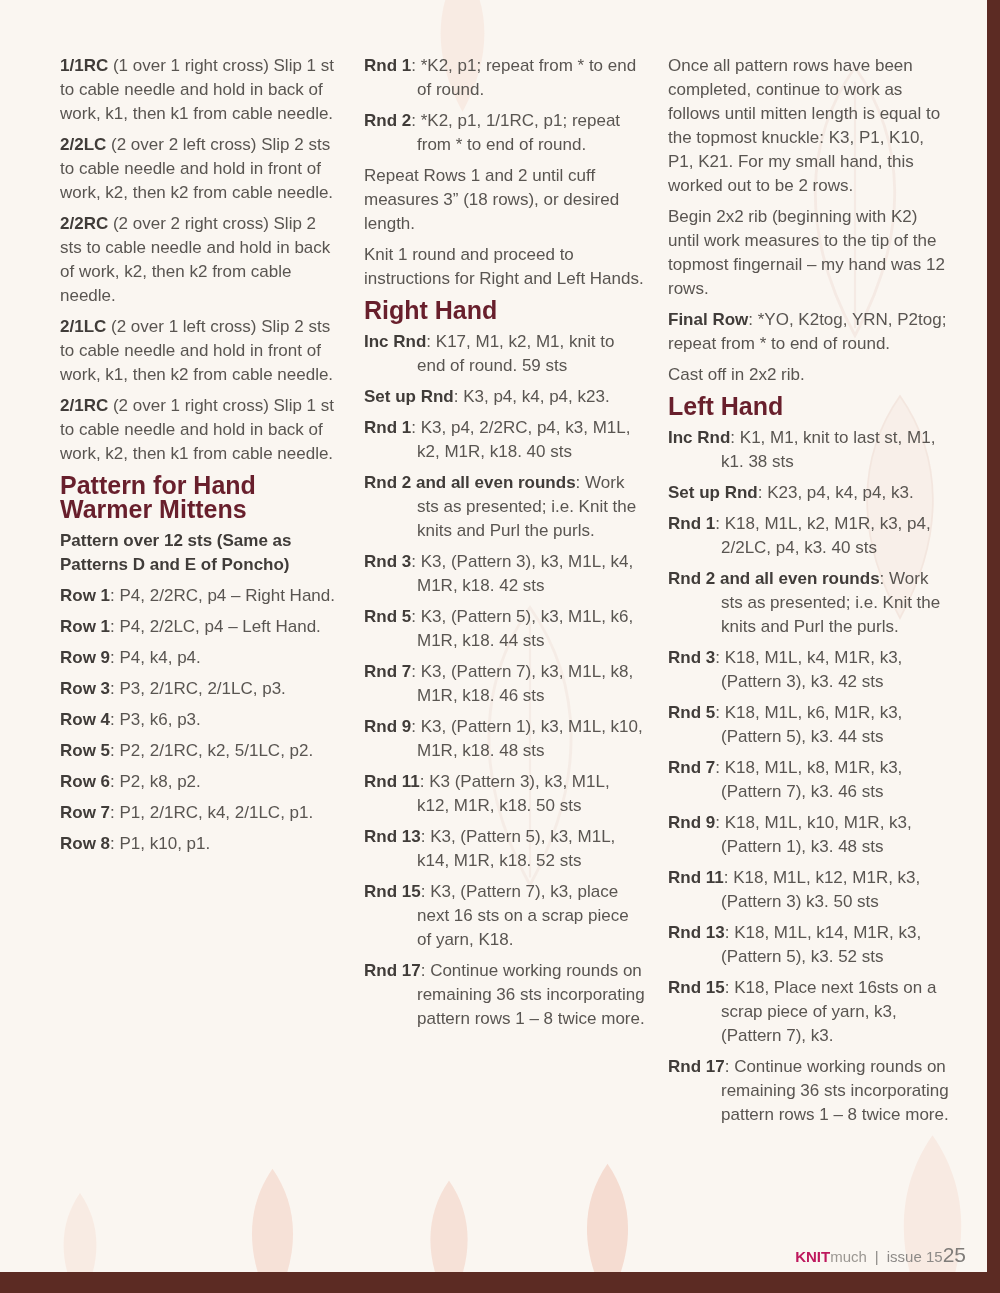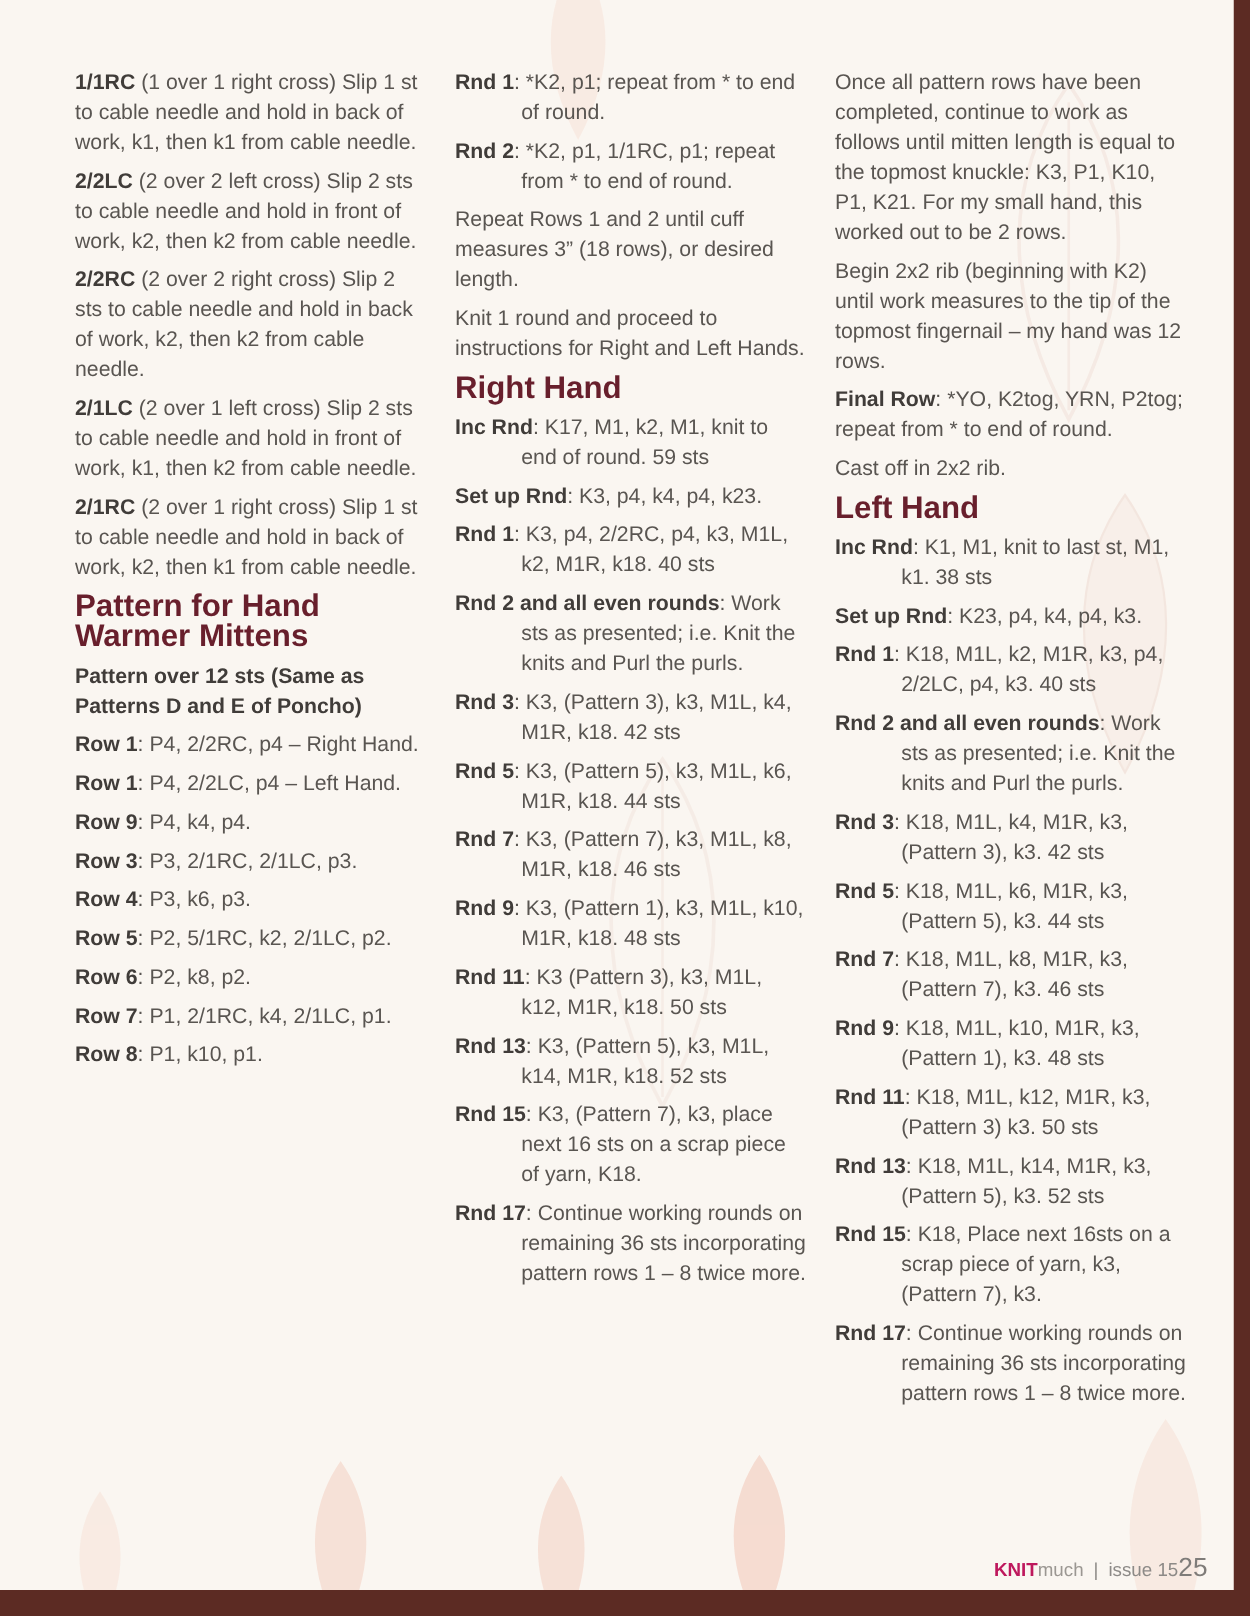--- a/index.html
+++ b/index.html
@@ -92,21 +92,21 @@
         <p><b class="lbl">2/2RC</b><span> (2 over 2 right cross) Slip 2 sts to cable needle and hold in back of work, k2, then k2 from cable needle.</span></p>
         <p><b class="lbl">2/1LC</b><span> (2 over 1 left cross) Slip 2 sts to cable needle and hold in front of work, k1, then k2 from cable needle.</span></p>
         <p><b class="lbl">2/1RC</b><span> (2 over 1 right cross) Slip 1 st to cable needle and hold in back of work, k2, then k1 from cable needle.</span></p>
         <h2>Pattern for Hand Warmer Mittens</h2>
         <p class="subhead">Pattern over 12 sts (Same as Patterns D and E of Poncho)</p>
         <p class="hang"><b class="lbl">Row 1</b><span>: P4, 2/2RC, p4 – Right Hand.</span></p>
         <p class="hang"><b class="lbl">Row 1</b><span>: P4, 2/2LC, p4 – Left Hand.</span></p>
         <p class="hang"><b class="lbl">Row 9</b><span>: P4, k4, p4.</span></p>
         <p class="hang"><b class="lbl">Row 3</b><span>: P3, 2/1RC, 2/1LC, p3.</span></p>
         <p class="hang"><b class="lbl">Row 4</b><span>: P3, k6, p3.</span></p>
-        <p class="hang"><b class="lbl">Row 5</b><span>: P2, 5/1RC, k2, 2/1LC, p2.</span></p>
+        <p class="hang"><b class="lbl">Row 5</b><span>: P2, 2/1RC, k2, 5/1LC, p2.</span></p>
         <p class="hang"><b class="lbl">Row 6</b><span>: P2, k8, p2.</span></p>
         <p class="hang"><b class="lbl">Row 7</b><span>: P1, 2/1RC, k4, 2/1LC, p1.</span></p>
         <p class="hang"><b class="lbl">Row 8</b><span>: P1, k10, p1.</span></p>
       </div>
     <div class="col">
         <p class="hang"><b class="lbl">Rnd 1</b><span>: *K2, p1; repeat from * to end of round.</span></p>
         <p class="hang"><b class="lbl">Rnd 2</b><span>: *K2, p1, 1/1RC, p1; repeat from * to end of round.</span></p>
         <p>Repeat Rows 1 and 2 until cuff measures 3” (18 rows), or desired length.</p>
         <p>Knit 1 round and proceed to instructions for Right and Left Hands.</p>
         <h2>Right Hand</h2>

